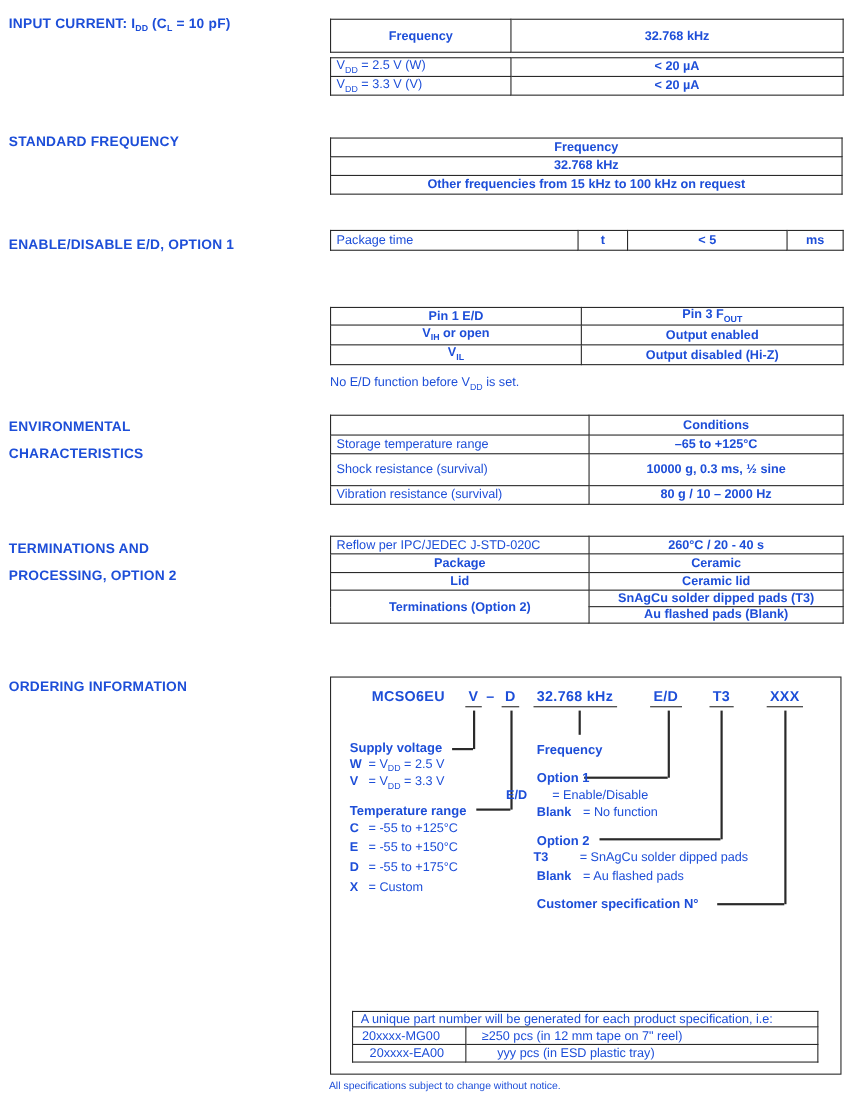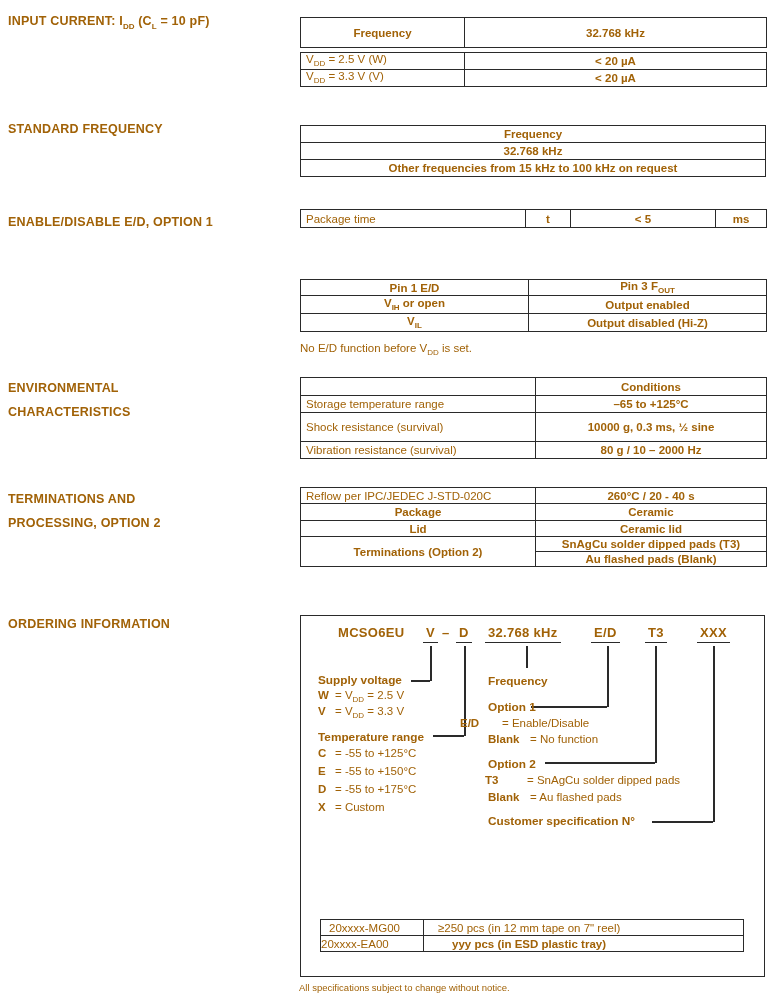--- a/index.html
+++ b/index.html
@@ -1,17 +1,17 @@
 <!DOCTYPE html>
 <html><head>
 <meta charset="utf-8">
 <style>
   html,body{margin:0;padding:0;background:#ffffff;}
   .page{position:relative;width:775px;height:1005px;background:#fff;
-        font-family:"Liberation Sans",sans-serif;color:#a16207;overflow:hidden;}
+        font-family:"Liberation Sans",sans-serif;color:#1d4ed8;overflow:hidden;}
   .lhead{position:absolute;left:8px;font-weight:bold;font-size:12.5px;letter-spacing:.2px;white-space:nowrap;}
   table{position:absolute;border-collapse:collapse;table-layout:fixed;}
   table,td{border:1.5px solid #2a2a2a;}
   td{font-size:11.5px;padding:0 5px;white-space:nowrap;overflow:hidden;vertical-align:middle;}
   td.c{text-align:center;font-weight:bold;}
   td.l{text-align:left;}
   td.b{font-weight:bold;}
   sub{font-size:8px;letter-spacing:0;}
   .note{position:absolute;font-size:11.5px;white-space:nowrap;}
   .obox{position:absolute;left:300px;top:615px;width:463px;height:360px;border:1.6px solid #2a2a2a;}
@@ -19,21 +19,21 @@
   .u{border-bottom:1.6px solid #2a2a2a;padding:0 3px 2px 3px;}
   .vline{position:absolute;width:1.6px;background:#2a2a2a;}
   .hline{position:absolute;height:1.6px;background:#2a2a2a;}
   .olabel{position:absolute;font-size:11.5px;white-space:nowrap;}
   .obold{font-weight:bold;font-size:11.8px;}
   .kv .k{display:inline-block;font-weight:bold;}
   .kw17 .k{width:17px;}
   .kw42 .k{width:42px;}
   .footnote{position:absolute;font-size:9.5px;white-space:nowrap;}
   .pad14{padding-left:14px;}
-  .pad28{padding-left:28px;font-weight:bold;}
+  .pad28{padding-left:28px;}
 </style>
 </head>
 <body>
 
 <div class="page">
 
   <div class="lhead" style="top:14px"><span>INPUT CURRENT: I</span><sub>DD</sub><span> (C</span><sub>L</sub><span> = 10 pF)</span></div>
   <div class="lhead" style="top:122px">STANDARD FREQUENCY</div>
   <div class="lhead" style="top:215px">ENABLE/DISABLE E/D, OPTION 1</div>
   <div class="lhead" style="top:381px">ENVIRONMENTAL</div>
@@ -217,26 +217,29 @@
   <div class="olabel kv kw42" style="left:485px;top:774px"><span class="k">T3</span><span>= SnAgCu solder dipped pads</span></div>
   <div class="olabel kv kw42" style="left:488px;top:791px"><span class="k">Blank</span><span>= Au flashed pads</span></div>
   <div class="olabel obold" style="left:488px;top:814px">Customer specification N°</div>
 
   <table style="left:320px;top:919px;width:423px;font-size:11px">
     <colgroup>
         <col style="width:103px">
         <col style="width:320px">
       </colgroup>
     <tbody>
+        <tr style="height:14px">
+      <td class="l" colspan="2" style="padding-left:7px">A unique part number will be generated for each product specification, i.e:</td>
+    </tr>
     <tr style="height:16px">
       <td class="l" style="padding-left:8px">20xxxx-MG00</td>
       <td class="l pad14">≥250 pcs  (in 12 mm tape on 7" reel)</td>
     </tr>
     <tr style="height:16px">
-      <td class="l" style="padding-left:0">20xxxx-EA00</td>
+      <td class="l" style="padding-left:15px">20xxxx-EA00</td>
       <td class="l pad28">yyy pcs  (in ESD plastic tray)</td>
     </tr>
   </tbody>
     </table>
 
   <div class="footnote" style="left:299px;top:982px">All specifications subject to change without notice.</div>
 
 </div>
 
 </body></html>

